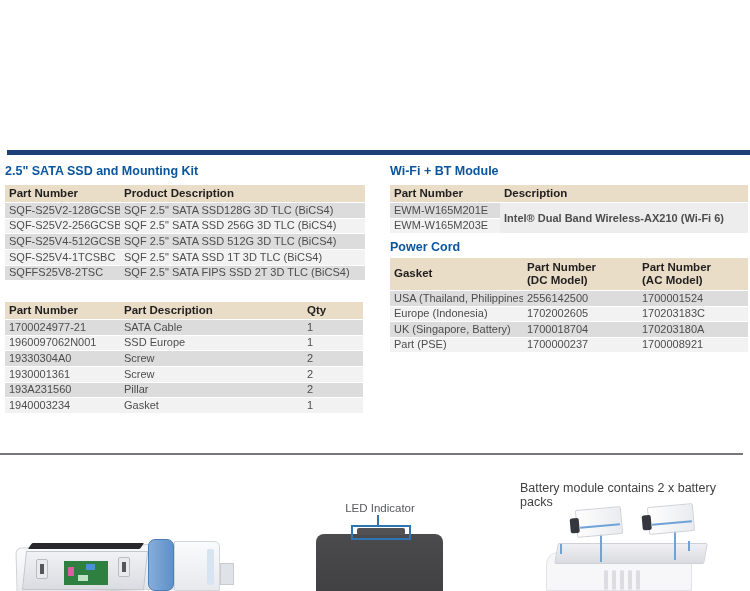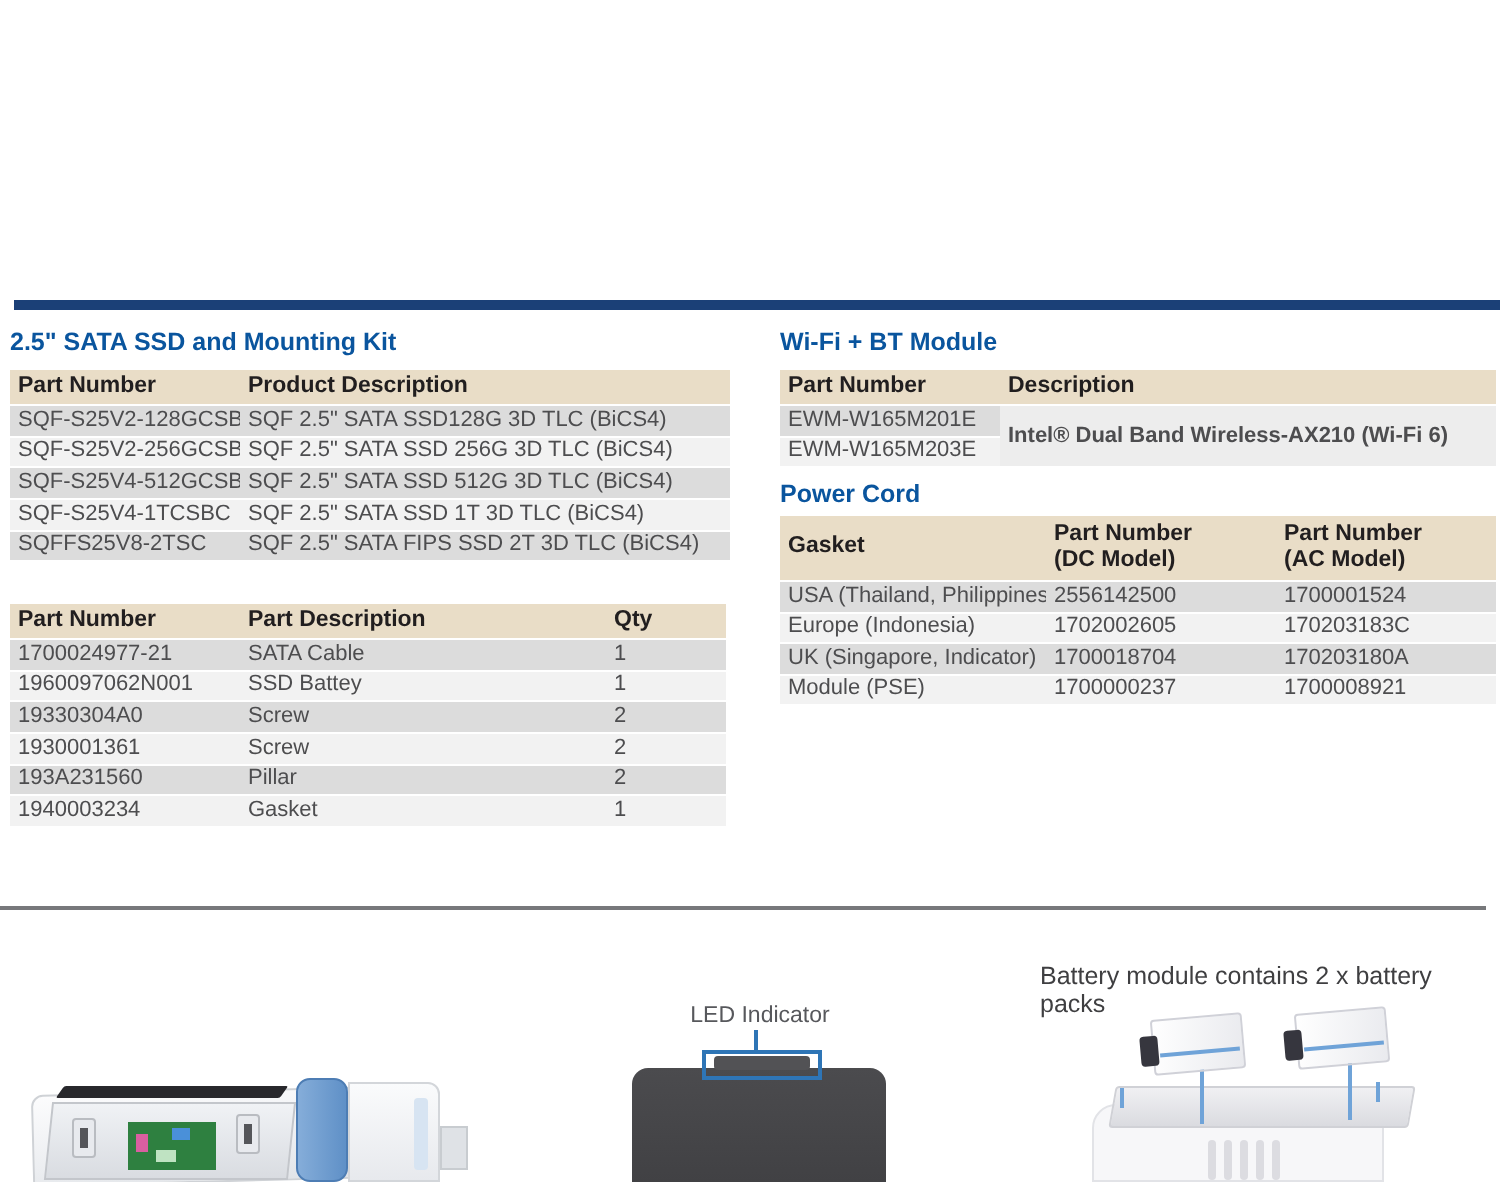--- a/index.html
+++ b/index.html
@@ -154,21 +154,21 @@
       </tr>
     </thead>
     <tbody>
       <tr>
           <td>1700024977-21</td>
           <td>SATA Cable</td>
           <td>1</td>
         </tr>
       <tr>
           <td>1960097062N001</td>
-          <td>SSD Battey</td>
+          <td>SSD Europe</td>
           <td>1</td>
         </tr>
       <tr>
           <td>19330304A0</td>
           <td>Screw</td>
           <td>2</td>
         </tr>
       <tr>
           <td>1930001361</td>
           <td>Screw</td>
@@ -233,26 +233,26 @@
           <td>USA (Thailand, Philippines)</td>
           <td>2556142500</td>
           <td>1700001524</td>
         </tr>
       <tr>
           <td>Europe (Indonesia)</td>
           <td>1702002605</td>
           <td>170203183C</td>
         </tr>
       <tr>
-          <td>UK (Singapore, Indicator)</td>
+          <td>UK (Singapore, Battery)</td>
           <td>1700018704</td>
           <td>170203180A</td>
         </tr>
       <tr>
-          <td>Module (PSE)</td>
+          <td>Part (PSE)</td>
           <td>1700000237</td>
           <td>1700008921</td>
         </tr>
     </tbody>
   </table>
 
   <div class="divider"></div>
 
   <div class="battery-note">Battery module contains 2 x battery packs</div>
   <div class="led-label">LED Indicator</div>

